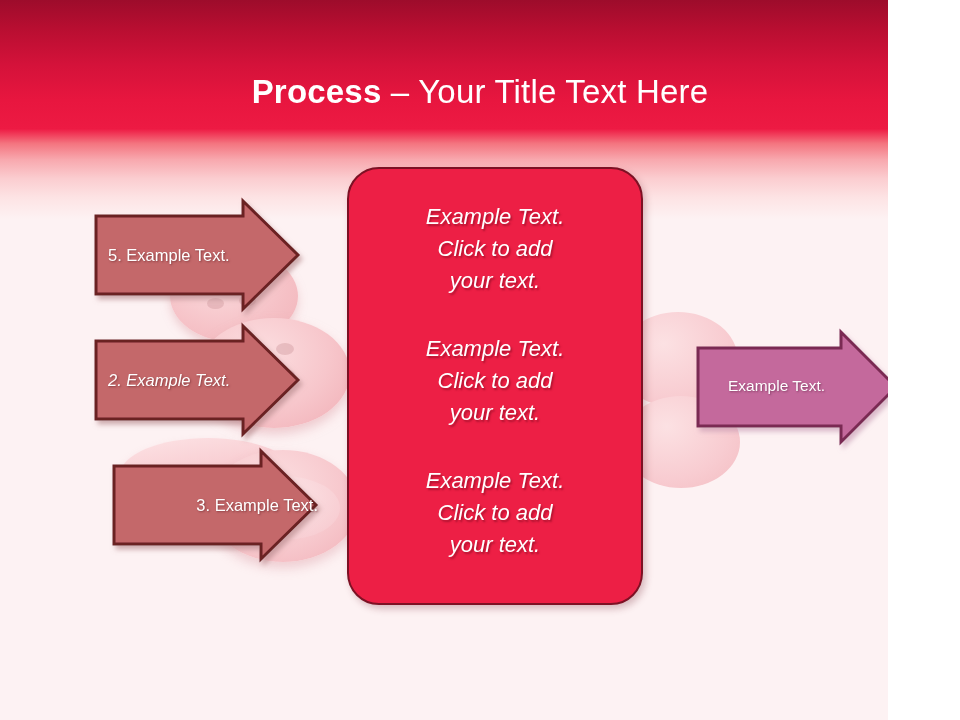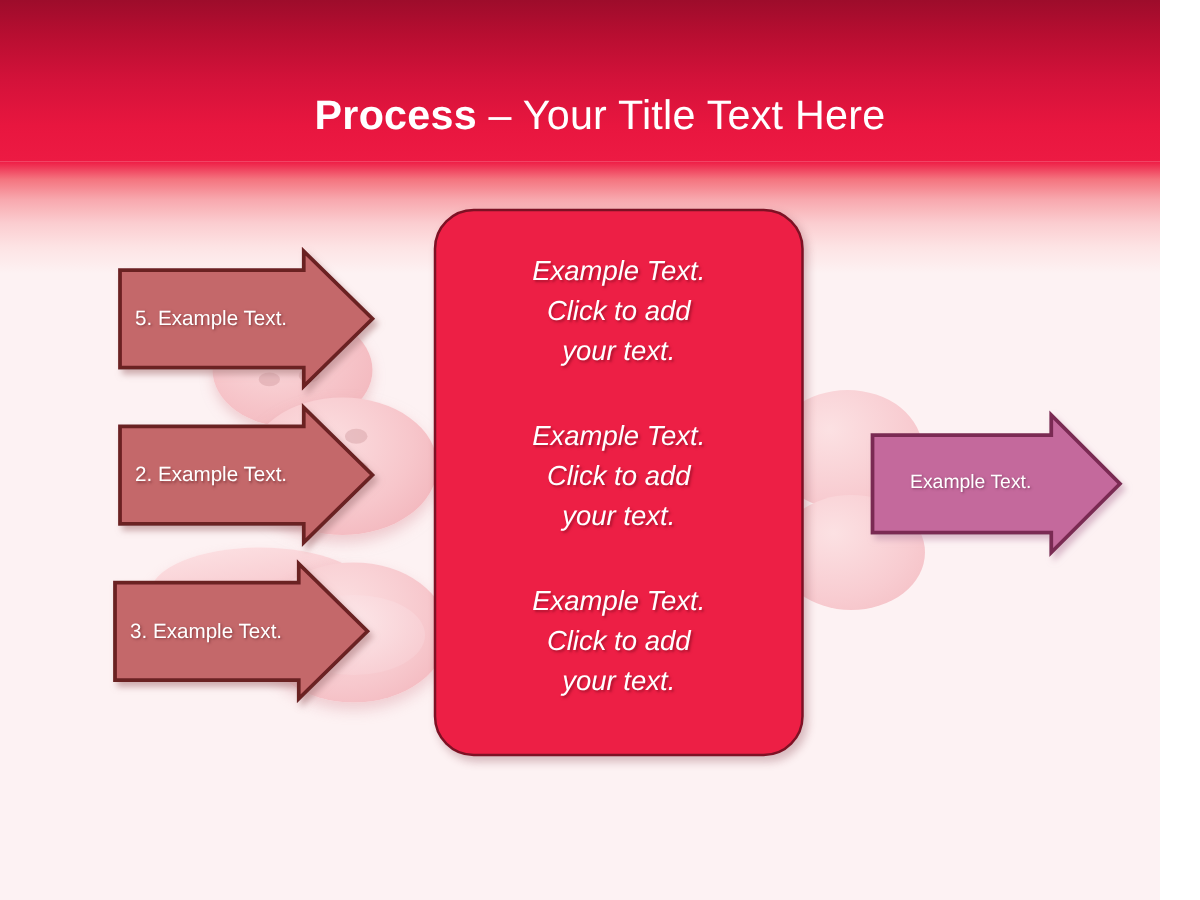--- a/index.html
+++ b/index.html
@@ -10,21 +10,20 @@
   }
   body {
     font-family: "Liberation Sans", sans-serif;
   }
   #slide {
     position: relative;
     width: 888px;
     height: 720px;
     overflow: hidden;
     background: #fdf2f3;
-    padding-left: 40px;
   }
 
   
   .bg-base {
     position: absolute;
     left: 0; top: 0;
     width: 960px; height: 720px;
     background: #fdf2f3;
   }
 
@@ -204,33 +203,33 @@
       <defs>
         <filter id="shadow1" x="-25%" y="-25%" width="160%" height="160%">
           <feDropShadow dx="3" dy="4" stdDeviation="2.6" flood-color="#b4868a" flood-opacity="0.65"></feDropShadow>
         </filter>
       </defs>
       <polygon points="2,17 149,17 149,2 204,56 149,110 149,95 2,95" fill="#c4676b" stroke="#6b2023" stroke-width="3" stroke-linejoin="miter" filter="url(#shadow1)"></polygon>
     </svg>
     <span class="arrow-label">5. Example Text.</span>
   </div>
 
-  <div class="arrow step-arrow" style="left:94px; top:324px;">
+  <div class="arrow step-arrow" style="left:94px; top:324px;font-style:italic;">
     <svg class="arrow-svg" width="206" height="112" viewBox="0 0 206 112">
       <defs>
         <filter id="shadow2" x="-25%" y="-25%" width="160%" height="160%">
           <feDropShadow dx="3" dy="4" stdDeviation="2.6" flood-color="#b4868a" flood-opacity="0.65"></feDropShadow>
         </filter>
       </defs>
       <polygon points="2,17 149,17 149,2 204,56 149,110 149,95 2,95" fill="#c4676b" stroke="#6b2023" stroke-width="3" stroke-linejoin="miter" filter="url(#shadow2)"></polygon>
     </svg>
     <span class="arrow-label">2. Example Text.</span>
   </div>
 
-  <div class="arrow step-arrow" style="left:90px; top:449px;">
+  <div class="arrow step-arrow" style="left:112px; top:449px;justify-content:flex-end;">
     <svg class="arrow-svg" width="206" height="112" viewBox="0 0 206 112">
       <defs>
         <filter id="shadow3" x="-25%" y="-25%" width="160%" height="160%">
           <feDropShadow dx="3" dy="4" stdDeviation="2.6" flood-color="#b4868a" flood-opacity="0.65"></feDropShadow>
         </filter>
       </defs>
       <polygon points="2,17 149,17 149,2 204,56 149,110 149,95 2,95" fill="#c4676b" stroke="#6b2023" stroke-width="3" stroke-linejoin="miter" filter="url(#shadow3)"></polygon>
     </svg>
     <span class="arrow-label">3. Example Text.</span>
   </div>

